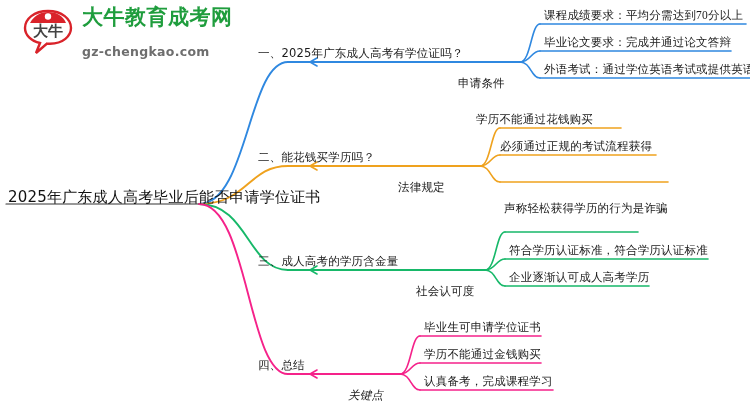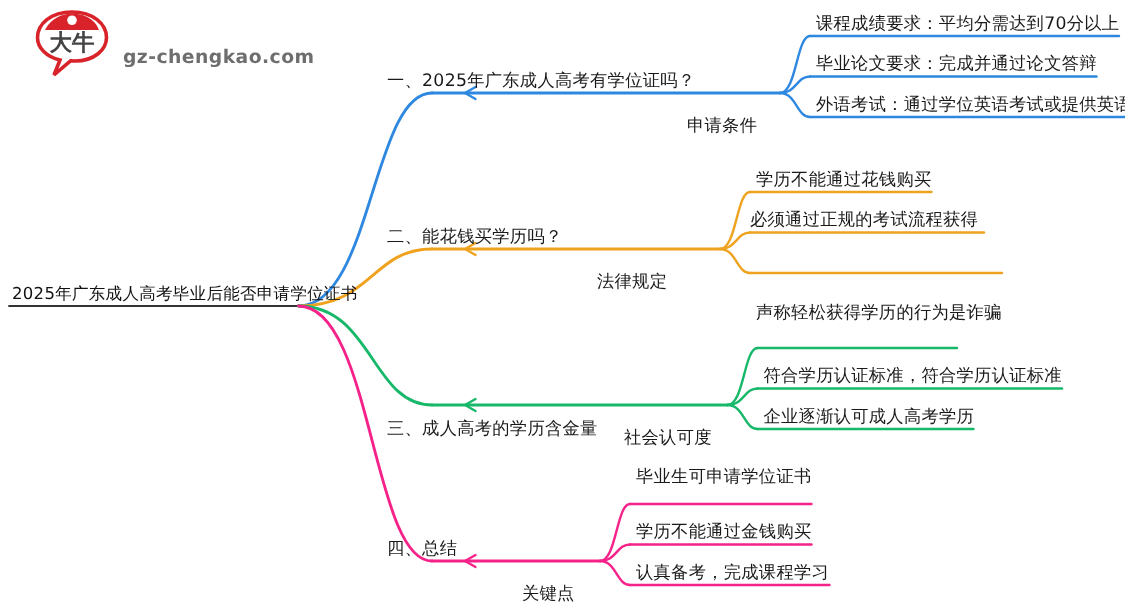--- a/index.html
+++ b/index.html
@@ -70,47 +70,49 @@
   }
   .node-label {
     position: absolute;
     font-size: 11.5px;
     color: #1a1a1a;
     white-space: nowrap;
     line-height: 1;
     letter-spacing: 0.2px;
   }
   .node-root {
-    font-size: 11px;
+    font-size: 15px;
     color: #111111;
   }
   .node-branch {
     font-size: 11.5px;
   }
   .node-sub {
     font-size: 11.5px;
     margin-top: 30px;
   }
   .node-leaf {
     font-size: 11.5px;
+    font-family: Liberation Serif, serif;
   }
 </style>
 </head>
 <body>
 
 <div id="logo-bar">
   <div id="logo-mark">
     <svg width="52" height="46" viewBox="0 0 52 46">
       <path d="M26 2 C12 2 3 10 3 19 C3 26 9 32 18 34 L14 44 L25 34.6 C26 34.7 27 34.7 28 34.7 C41 34.7 49 27 49 19 C49 10 40 2 26 2 Z" fill="#ffffff" stroke="#d9232a" stroke-width="2.4"></path>
       <path d="M8 14 C12 6 20 3 26 3 C33 3 41 6 44 14 Z" fill="#d9232a"></path>
       <circle cx="26" cy="7.5" r="3.2" fill="#ffffff"></circle>
       <text x="26" y="27" font-family="DejaVu Sans, sans-serif" font-size="15" font-weight="bold" fill="#444444" text-anchor="middle">大牛</text>
     </svg>
   </div>
   <div id="logo-text-block">
+    <div id="logo-title">大牛教育成考网</div>
     <div id="logo-sub">gz-chengkao.com</div>
   </div>
 </div>
 
 <div id="mindmap">
   <svg id="mindmap-svg">
       <path d="M 6 204 L 199 204" fill="none" stroke="#333333" stroke-width="1.2" stroke-linecap="round" stroke-linejoin="round"></path>
       <path d="M 199 204 C 247.95 204, 247.95 62, 288 62" fill="none" stroke="#2f88e0" stroke-width="1.9" stroke-linecap="round" stroke-linejoin="round"></path>
       <path d="M 288 62 L 520 62" fill="none" stroke="#2f88e0" stroke-width="1.9" stroke-linecap="round" stroke-linejoin="round"></path>
       <path d="M 310 62 l 7 -4 M 310 62 l 7 4" fill="none" stroke="#2f88e0" stroke-width="1.6" stroke-linecap="round" stroke-linejoin="round"></path>
@@ -152,27 +154,27 @@
   <div class="node-label node-root" id="root-label" style="left: 8px; top: 190px;">2025年广东成人高考毕业后能否申请学位证书</div>
 
   <div class="node-label node-branch" id="b0-label" style="left: 258px; top: 48px;">一、2025年广东成人高考有学位证吗？</div>
   <div class="node-label node-sub" id="b0-sub" style="left: 458px; top: 48px;">申请条件</div>
   <div class="node-label node-leaf" id="b0-l0" style="left: 544px; top: 10px;">课程成绩要求：平均分需达到70分以上</div>
   <div class="node-label node-leaf" id="b0-l1" style="left: 544px; top: 37px;">毕业论文要求：完成并通过论文答辩</div>
   <div class="node-label node-leaf" id="b0-l2" style="left: 544px; top: 64px;">外语考试：通过学位英语考试或提供英语水平证明</div>
 
   <div class="node-label node-branch" id="b1-label" style="left: 258px; top: 152px;">二、能花钱买学历吗？</div>
   <div class="node-label node-sub" id="b1-sub" style="left: 398px; top: 152px;">法律规定</div>
-  <div class="node-label node-leaf" id="b1-l0" style="left: 504px; top: 114px;">学历不能通过花钱购买</div>
+  <div class="node-label node-leaf" id="b1-l0" style="left: 476px; top: 114px;">学历不能通过花钱购买</div>
   <div class="node-label node-leaf" id="b1-l1" style="left: 500px; top: 141px;">必须通过正规的考试流程获得</div>
   <div class="node-label node-leaf" id="b1-l2" style="left: 504px; top: 168px; margin-top: 35px;">声称轻松获得学历的行为是诈骗</div>
 
-  <div class="node-label node-branch" id="b2-label" style="left: 258px; top: 256px; margin-top: 24px;">三、成人高考的学历含金量</div>
+  <div class="node-label node-branch" id="b2-label" style="left: 258px; top: 256px;">三、成人高考的学历含金量</div>
   <div class="node-label node-sub" id="b2-sub" style="left: 416px; top: 256px;">社会认可度</div>
   <div class="node-label node-leaf" id="b2-l1" style="left: 509px; top: 245px;">符合学历认证标准，符合学历认证标准</div>
   <div class="node-label node-leaf" id="b2-l2" style="left: 509px; top: 272px;">企业逐渐认可成人高考学历</div>
 
   <div class="node-label node-branch" id="b3-label" style="left: 258px; top: 360px;">四、总结</div>
-  <div class="node-label node-sub" id="b3-sub" style="left: 348px; top: 360px;">关键点</div>
-  <div class="node-label node-leaf" id="b3-l0" style="left: 424px; top: 312px; text-align: right;">毕业生可申请学位证书</div>
+  <div class="node-label node-sub" id="b3-sub" style="left: 348px; top: 360px; font-style: italic;">关键点</div>
+  <div class="node-label node-leaf" id="b3-l0" style="left: 424px; top: 322px; text-align: right;">毕业生可申请学位证书</div>
   <div class="node-label node-leaf" id="b3-l1" style="left: 424px; top: 349px;">学历不能通过金钱购买</div>
   <div class="node-label node-leaf" id="b3-l2" style="left: 424px; top: 376px;">认真备考，完成课程学习</div>
 </div>
 
 </body></html>

